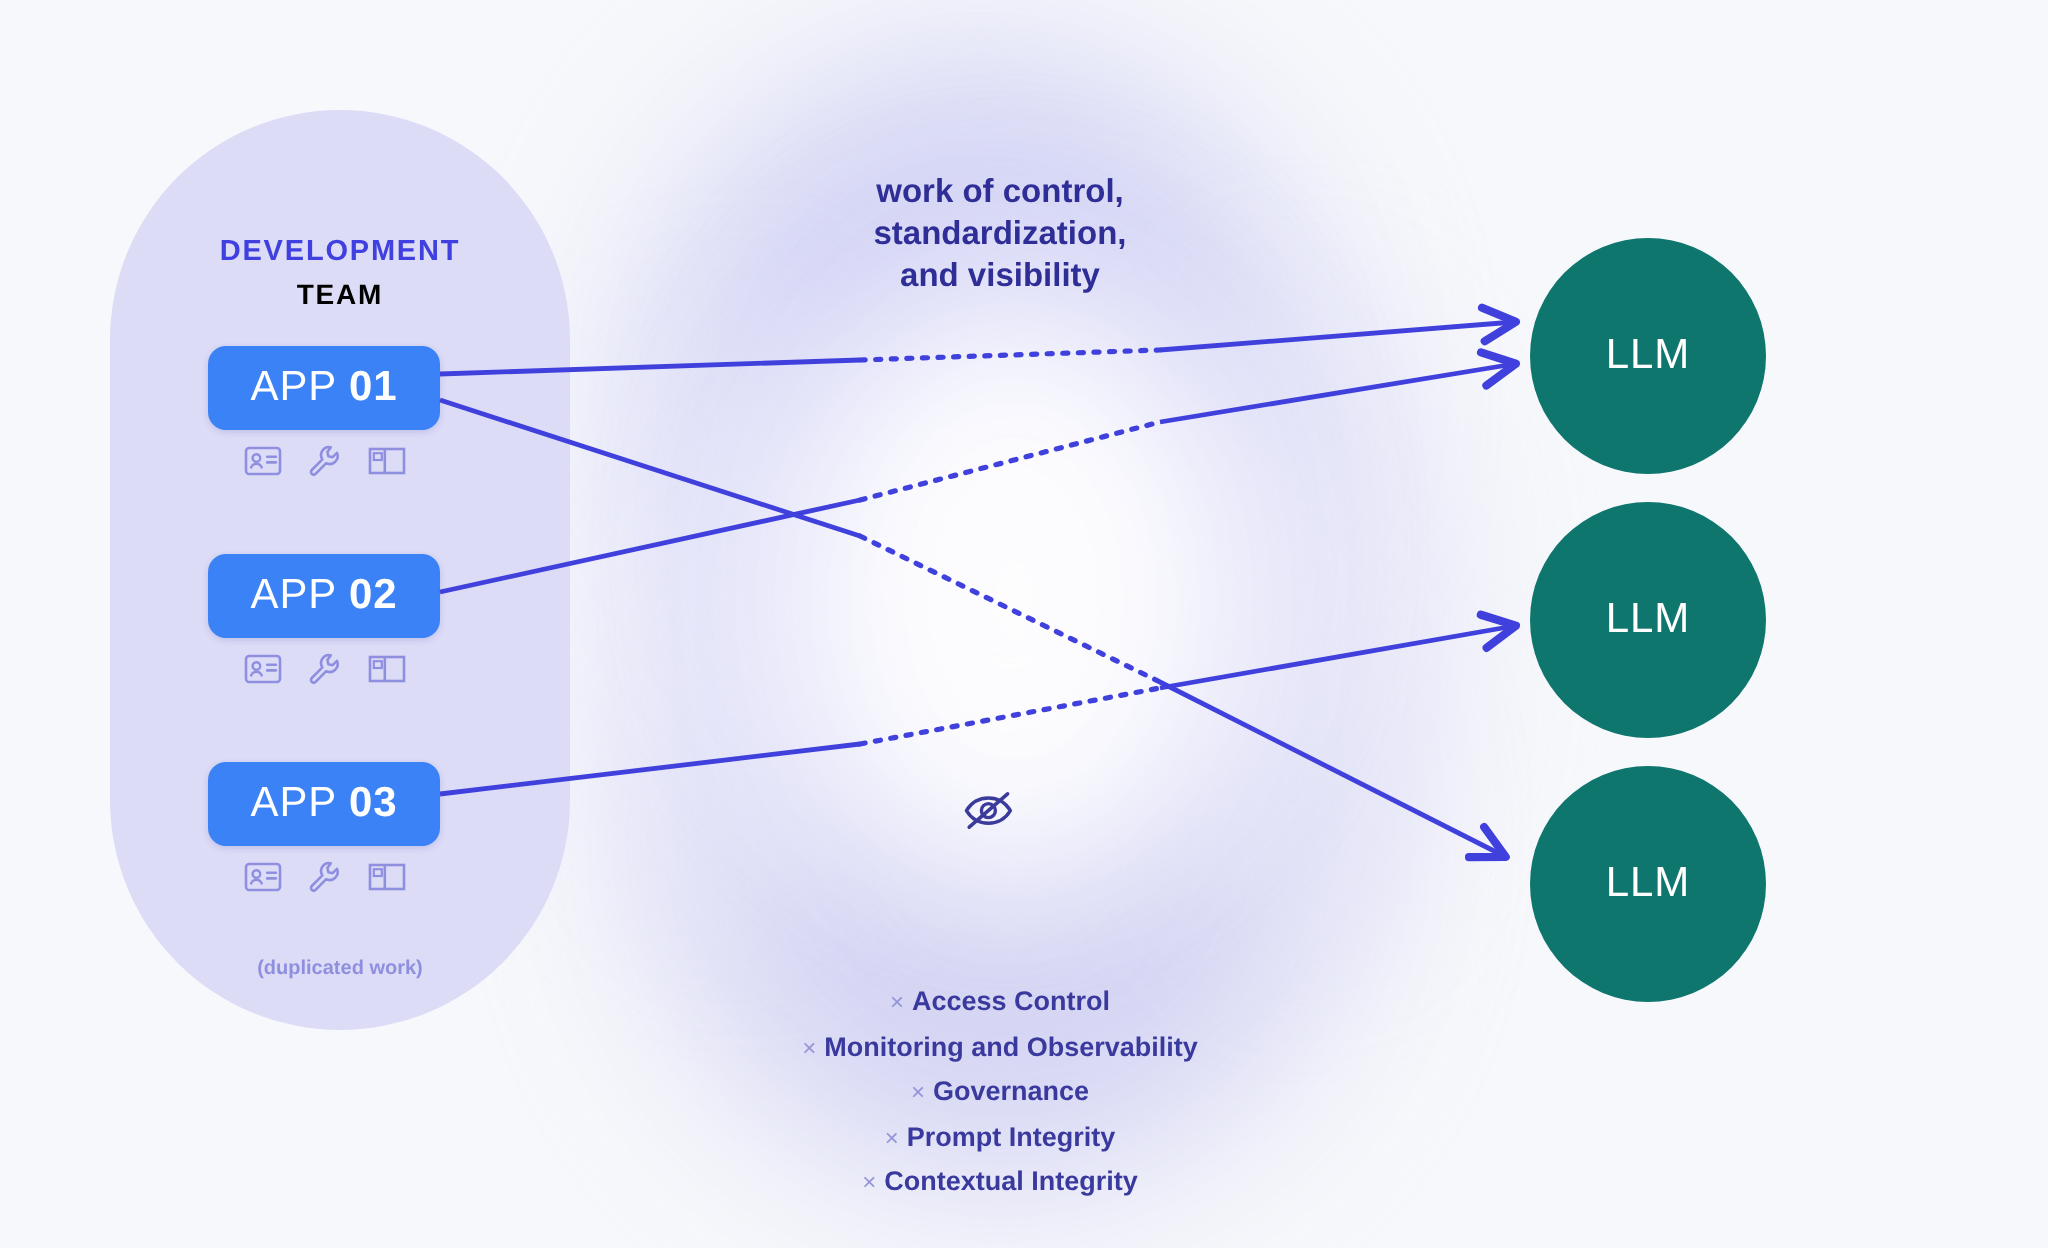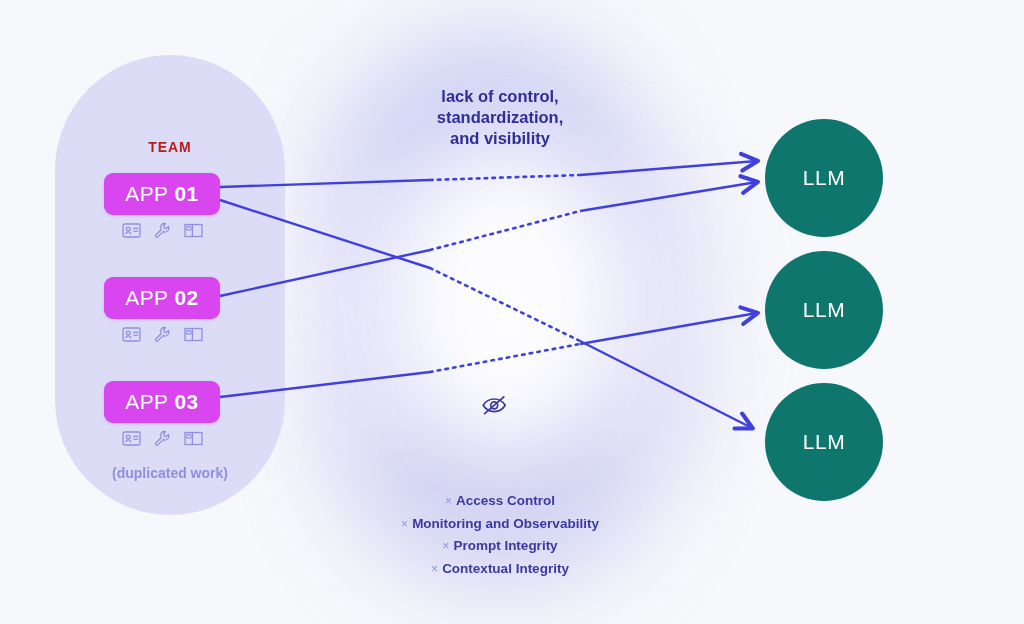--- a/index.html
+++ b/index.html
@@ -84,42 +84,42 @@
     color: #4040e0;
     font-size: 14.5px;
     font-weight: bold;
     letter-spacing: .9px;
   }
   .team-sub {
     position: absolute;
     left: 55px; top: 139px;
     width: 230px;
     text-align: center;
-    color: #b91c1c;
+    color: #000000;
     font-size: 14px;
     font-weight: bold;
     letter-spacing: .9px;
   }
   .duplicated {
     position: absolute;
-    left: 55px; top: 465px;
+    left: 55px; top: 479px;
     width: 230px;
     text-align: center;
     color: #8f8fe0;
-    font-size: 14px;
+    font-size: 10px;
     font-weight: bold;
   }
 
   
   .app-box {
     position: absolute;
     left: 104px;
     width: 116px;
     height: 42px;
-    background: #d946ef;
+    background: #3b82f6;
     border-radius: 9px;
     color: #ffffff;
     display: flex;
     align-items: center;
     justify-content: center;
     font-size: 21px;
     font-weight: 300;
     letter-spacing: .4px;
     box-shadow: 0 1px 3px rgba(60,60,180,.18);
   }
@@ -204,20 +204,21 @@
 <div id="canvas">
 
   <div class="blob blob-a"></div>
   <div class="blob blob-b"></div>
   <div class="blob blob-d"></div>
   <div class="blob blob-e"></div>
   <div class="blob blob-c"></div>
   <div class="blob blob-glow"></div>
 
   <div class="team-panel"></div>
+  <div class="team-title">DEVELOPMENT</div>
   <div class="team-sub">TEAM</div>
   <div class="duplicated">(duplicated work)</div>
 
   <div class="app-box" style="top:173px">
     <span>APP</span>
       <b>01</b>
   </div>
   <div class="app-icons" style="top:222px">
     <span>
         <svg width="19" height="15" viewBox="0 0 19 15">
@@ -313,36 +314,37 @@
     <path d="M220,296 L430,250" stroke="#4040dd" stroke-width="2.4" fill="none"></path>
     <path d="M430,250 L580,211" stroke="#4040dd" stroke-width="2.6" fill="none" stroke-dasharray="2.6 5.2" stroke-linecap="round"></path>
     <path d="M580,211 L757,182" stroke="#4040dd" stroke-width="2.4" fill="none" marker-end="url(#ah)"></path>
 
     <path d="M220,397 L430,372" stroke="#4040dd" stroke-width="2.4" fill="none"></path>
     <path d="M430,372 L580,344" stroke="#4040dd" stroke-width="2.6" fill="none" stroke-dasharray="2.6 5.2" stroke-linecap="round"></path>
     <path d="M580,344 L757,313" stroke="#4040dd" stroke-width="2.4" fill="none" marker-end="url(#ah)"></path>
   </svg>
 
   <div class="center-head">
-    <div>lack of control,</div>
+    <div>work of control,</div>
     <div>standardization,</div>
     <div>and visibility</div>
   </div>
 
   <div class="eye-icon">
     <svg width="27" height="24" viewBox="0 0 27 24">
       <path d="M2.2 12.3C4.6 8.4 8.6 6 13.2 6s8.6 2.4 11 6.3c-2.4 3.9-6.4 6.3-11 6.3s-8.6-2.4-11-6.3z" fill="none" stroke="#3b3b9c" stroke-width="1.7" stroke-linejoin="round"></path>
       <circle cx="13.2" cy="12.3" r="3.5" fill="none" stroke="#3b3b9c" stroke-width="1.7"></circle>
       <path d="M3.6 20.6L22.8 3.9" stroke="#3b3b9c" stroke-width="1.8" stroke-linecap="round"></path>
     </svg>
   </div>
 
   <div class="miss-list">
     <span class="miss-item"><span class="miss-x">×</span><span>Access Control</span></span>
     <span class="miss-item"><span class="miss-x">×</span><span>Monitoring and Observability</span></span>
+    <span class="miss-item"><span class="miss-x">×</span><span>Governance</span></span>
     <span class="miss-item"><span class="miss-x">×</span><span>Prompt Integrity</span></span>
     <span class="miss-item"><span class="miss-x">×</span><span>Contextual Integrity</span></span>
   </div>
 
   <div class="llm" style="left:765px; top:119px">
       <span>LLM</span>
     </div>
   <div class="llm" style="left:765px; top:251px">
       <span>LLM</span>
     </div>

